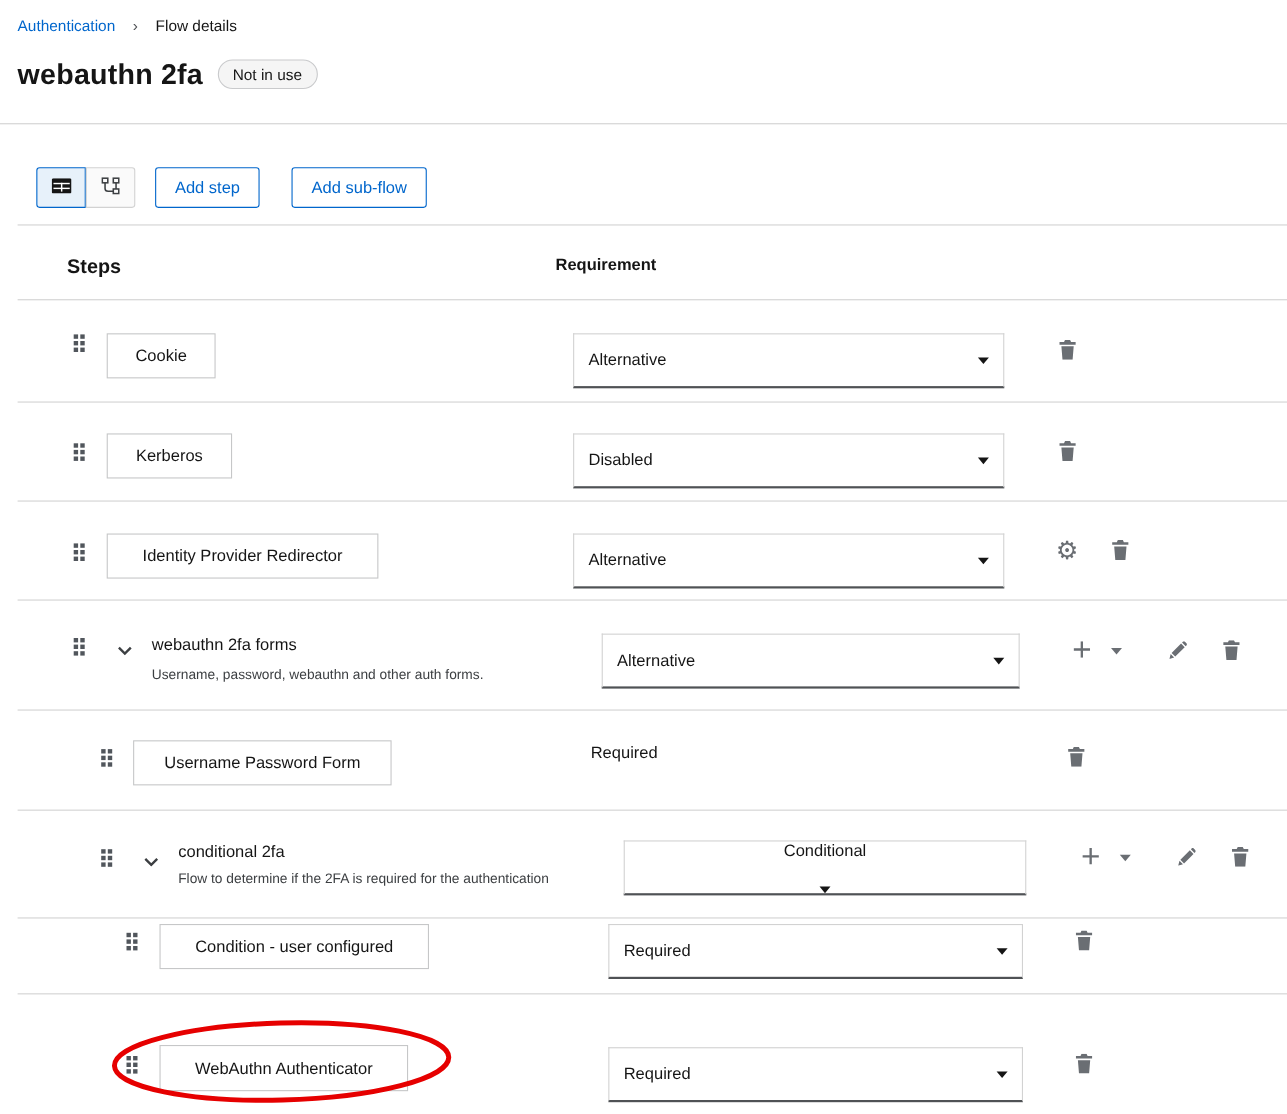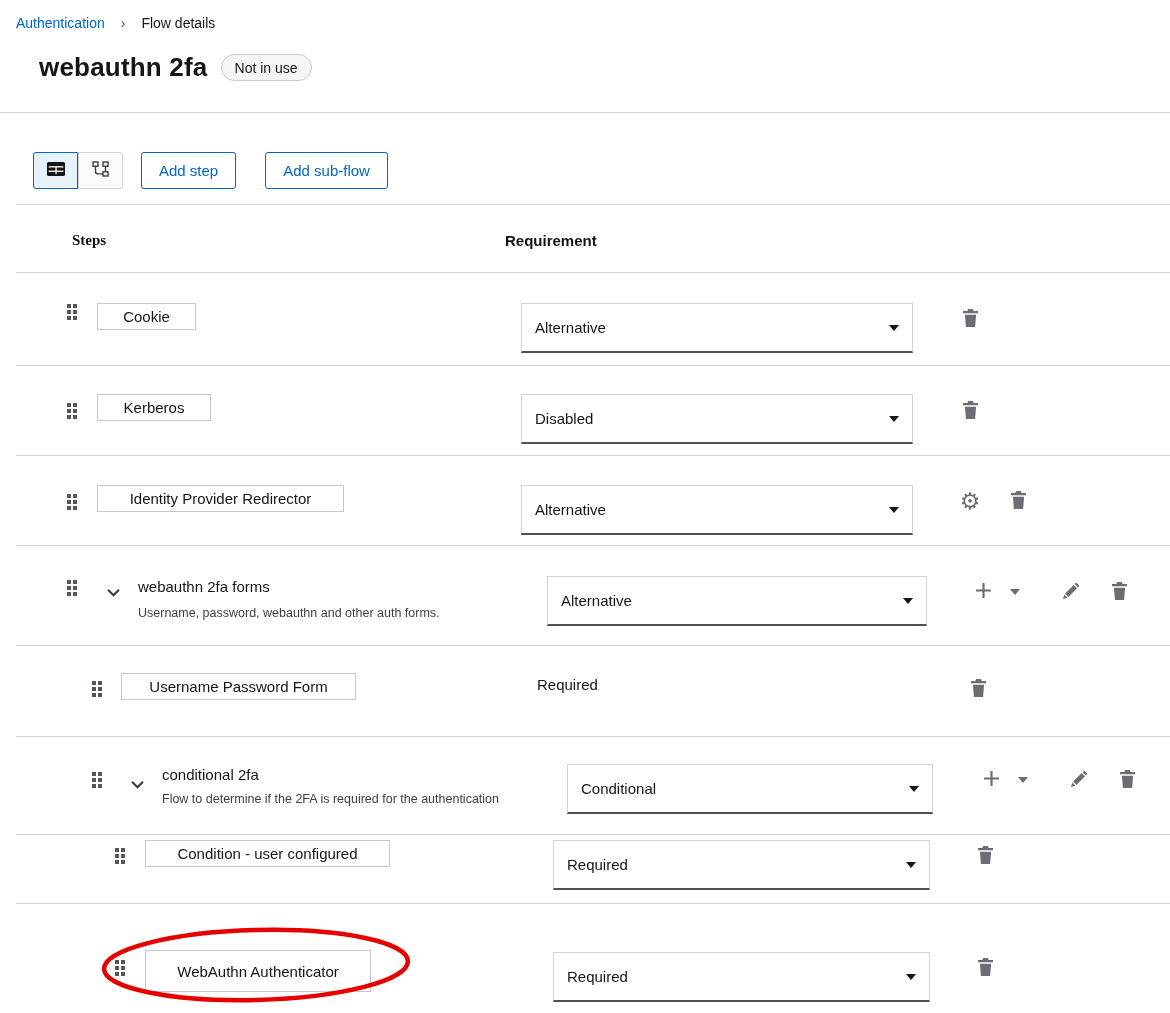--- a/index.html
+++ b/index.html
@@ -7,55 +7,55 @@
   body { font-family:"Liberation Sans", sans-serif; color:#151515; }
   .page { position:relative; width:1170px; height:1013px; background:#fff; overflow:hidden; }
 
   
   .breadcrumb { position:absolute; left:16px; top:15px; display:flex; align-items:center; gap:16px; font-size:14px; }
   .crumb-link { color:#0066cc; text-decoration:none; cursor:pointer; }
   .crumb-sep { color:#4f5255; font-size:14px; }
   .crumb-current { color:#151515; }
 
   
-  .title-row { position:absolute; left:16px; top:52px; display:flex; align-items:center; gap:13px;margin-left:23px; }
+  .title-row { position:absolute; left:16px; top:52px; display:flex; align-items:center; gap:13px; }
   .page-title { font-size:26px; font-weight:600; letter-spacing:.2px; color:#151515; }
   .badge { display:inline-flex; align-items:center; height:27px; padding:0 13px; border:1px solid #c9cacc; background:#f5f5f5; border-radius:30px; font-size:14px; color:#151515; }
 
   .hr-full { position:absolute; left:0; right:0; top:112px; height:1px; background:#d2d2d2; }
 
   
   .toolbar { position:absolute; left:33px; top:152px; display:flex; align-items:center; }
   .toggle-group { display:flex; }
   .toggle-btn { width:45px; height:37px; display:flex; align-items:center; justify-content:center; background:#fafafa; border:1px solid #d2d2d2; cursor:pointer; }
   .toggle-btn.selected { background:#e7f1fa; border:1px solid #0066cc; }
   .toggle-btn:first-child { border-radius:3px 0 0 3px; }
   .toggle-btn:last-child { border-radius:0 3px 3px 0; border-left:none; }
   .toggle-btn.selected + .toggle-btn { border-left:1px solid #d2d2d2; }
   .btn-outline { height:37px; padding:0 17px; background:#fff; border:1px solid #0066cc; border-radius:3px; color:#0066cc; font-size:15px; font-family:inherit; cursor:pointer; }
   .btn-addstep { margin-left:18px; }
   .btn-addsub { margin-left:29px; }
 
   .hr-toolbar { position:absolute; left:16px; right:0; top:204px; height:1px; background:#d2d2d2; }
 
   
-  .th-steps { position:absolute; left:72px; top:232px; font-size:15px; font-weight:700;font-family:Liberation Serif, serif; }
+  .th-steps { position:absolute; left:61px; top:232px; font-size:18px; font-weight:700; }
   .th-req   { position:absolute; left:505px; top:232px; font-size:15px; font-weight:700; }
   .hr-head  { position:absolute; left:16px; right:0; top:272px; height:1px; background:#d2d2d2; }
 
   
   .row { position:absolute; left:0; right:0; }
   .row-divider { position:absolute; left:16px; right:0; bottom:0; height:1px; background:#d2d2d2; }
 
   
   .grip { position:absolute; display:grid; grid-template-columns:3.5px 3.5px; grid-auto-rows:3.5px; gap:2.5px 2.5px; cursor:grab; }
   .grip i { background:#51565c; }
 
   
-  .step-box { position:absolute; height:27px; border:1px solid #c6c7c8; background:#fff; display:flex; align-items:center; justify-content:center; font-size:15px; color:#151515; cursor:grab; }
+  .step-box { position:absolute; height:41px; border:1px solid #c6c7c8; background:#fff; display:flex; align-items:center; justify-content:center; font-size:15px; color:#151515; cursor:grab; }
 
   
   .chev { position:absolute; width:14px; height:10px; cursor:pointer; }
 
   
   .flow-name { position:absolute; font-size:15px; color:#151515; }
   .flow-desc { position:absolute; font-size:12.5px; color:#3c3f42; }
 
   
   .select { position:absolute; height:50px; background:#fff; border:1px solid #d2d2d2; border-bottom:2px solid #4f5255; display:flex; align-items:center; justify-content:space-between; padding:0 13px; cursor:pointer; }
@@ -267,21 +267,21 @@
         <i></i>
         <i></i>
       </span>
     <span class="chev" style="left:131px;top:38px;">
       <svg width="13" height="9" viewBox="0 0 12 8">
           <path fill="none" stroke="#3c3f42" stroke-width="2" d="M1 1.5l5 5 5-5"></path>
         </svg>
     </span>
     <div class="flow-name" style="left:162px;top:29px;">conditional 2fa</div>
     <div class="flow-desc" style="left:162px;top:55px;">Flow to determine if the 2FA is required for the authentication</div>
-    <div class="select" style="left:567px;top:27px;width:366px;">
+    <div class="select" style="left:567px;top:27px;width:366px;flex-direction:column;">
       <span class="select-text">Conditional</span>
       <span class="caret-dark"></span>
     </div>
     <button class="icon-btn" style="left:975px;top:27px;">
       <span><svg width="15" height="15" viewBox="0 0 14 14">
             <path fill="#6a6e73" d="M6 0h2v6h6v2H8v6H6V8H0V6h6V0z"></path>
           </svg></span>
     </button>
     <button class="icon-btn" style="left:1007px;top:27px;">
       <span class="caret-grey"></span>

